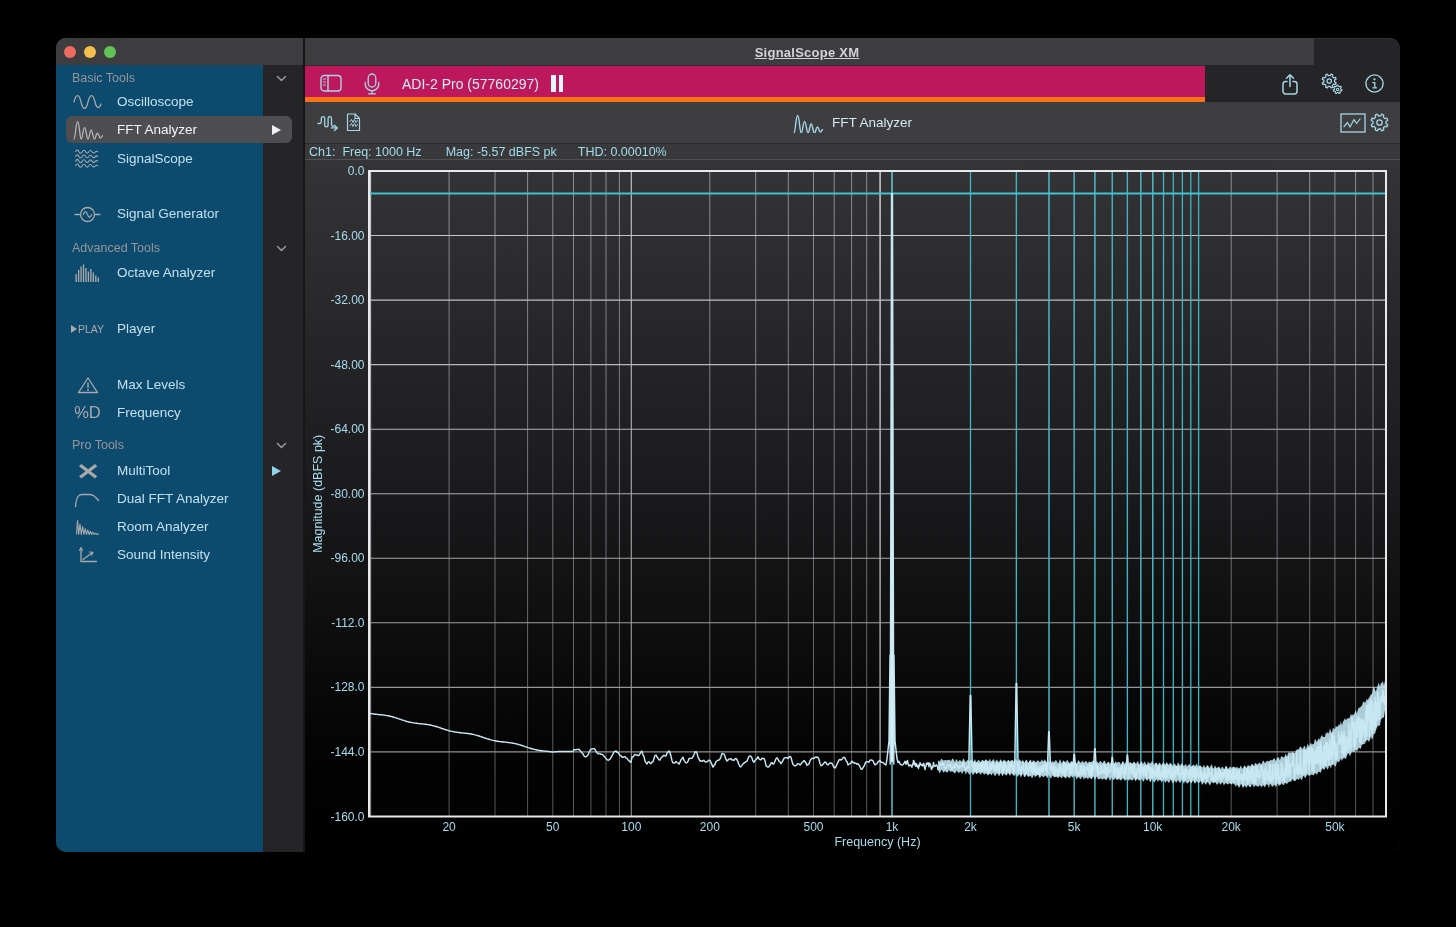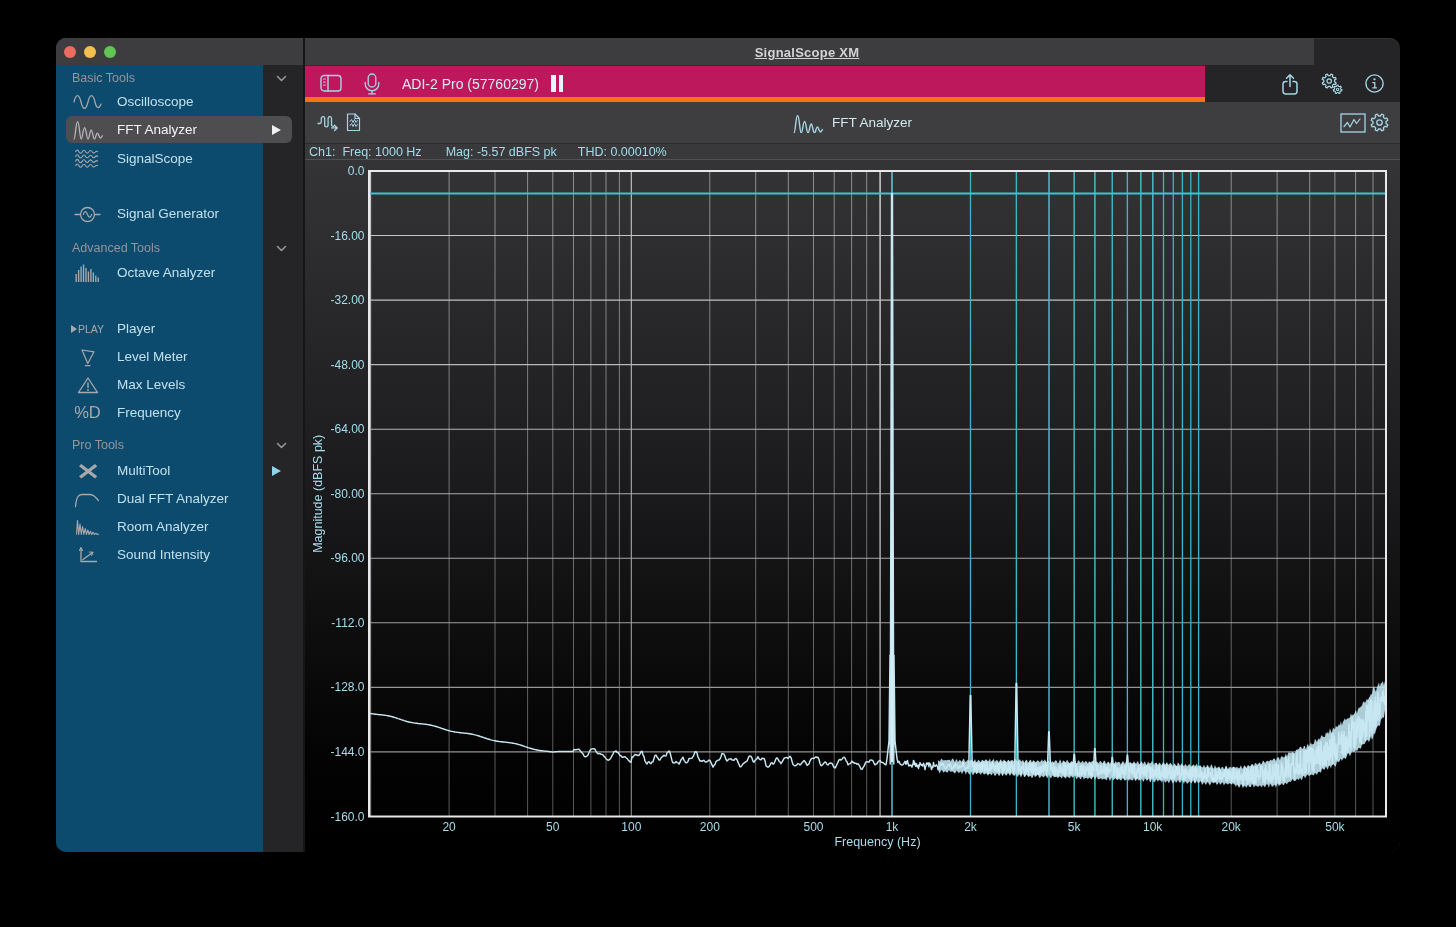--- a/index.html
+++ b/index.html
@@ -98,29 +98,20 @@
         <span class="tx">Octave Analyzer</span>
       </div>
     <div class="row" style="top:276.8px">
         <span class="ic">
           <span style="display:flex;align-items:center;color:#a9a9ab">
             <span style="width:0;height:0;border-left:6px solid #a9a9ab;border-top:4px solid transparent;border-bottom:4px solid transparent;margin-right:1px"></span>
             <span style="font-size:10.5px;letter-spacing:0px">PLAY</span>
           </span>
         </span>
         <span class="tx">Player</span>
-      </div>
-    <div class="row" style="top:305.0px">
-        <span class="ic">
-          <svg width="22" height="21" viewBox="0 0 22 21" style="">
-            <path d="M5,3 L17,4.8 L10.8,16.5 Z" fill="none" stroke="#a9a9ab" stroke-width="1.2" stroke-linecap="round" stroke-linejoin="round"></path>
-            <path d="M8.3,18.7 L13,18.7" fill="none" stroke="#a9a9ab" stroke-width="1.2" stroke-linecap="round" stroke-linejoin="round"></path>
-          </svg>
-        </span>
-        <span class="tx">Level Meter</span>
       </div>
     <div class="row" style="top:332.8px">
         <span class="ic">
           <svg width="22" height="20" viewBox="0 0 22 20" style="">
             <path d="M11,3 L20.5,17.5 H1.5 Z" fill="none" stroke="#a9a9ab" stroke-width="1.3" stroke-linecap="round" stroke-linejoin="round"></path>
             <path d="M11,8 V12.5" stroke="#a9a9ab" stroke-width="1.4" stroke-linecap="round" fill="none"></path>
             <circle cx="11" cy="15" r="0.9" fill="#a9a9ab"></circle>
           </svg>
         </span>
         <span class="tx">Max Levels</span>

